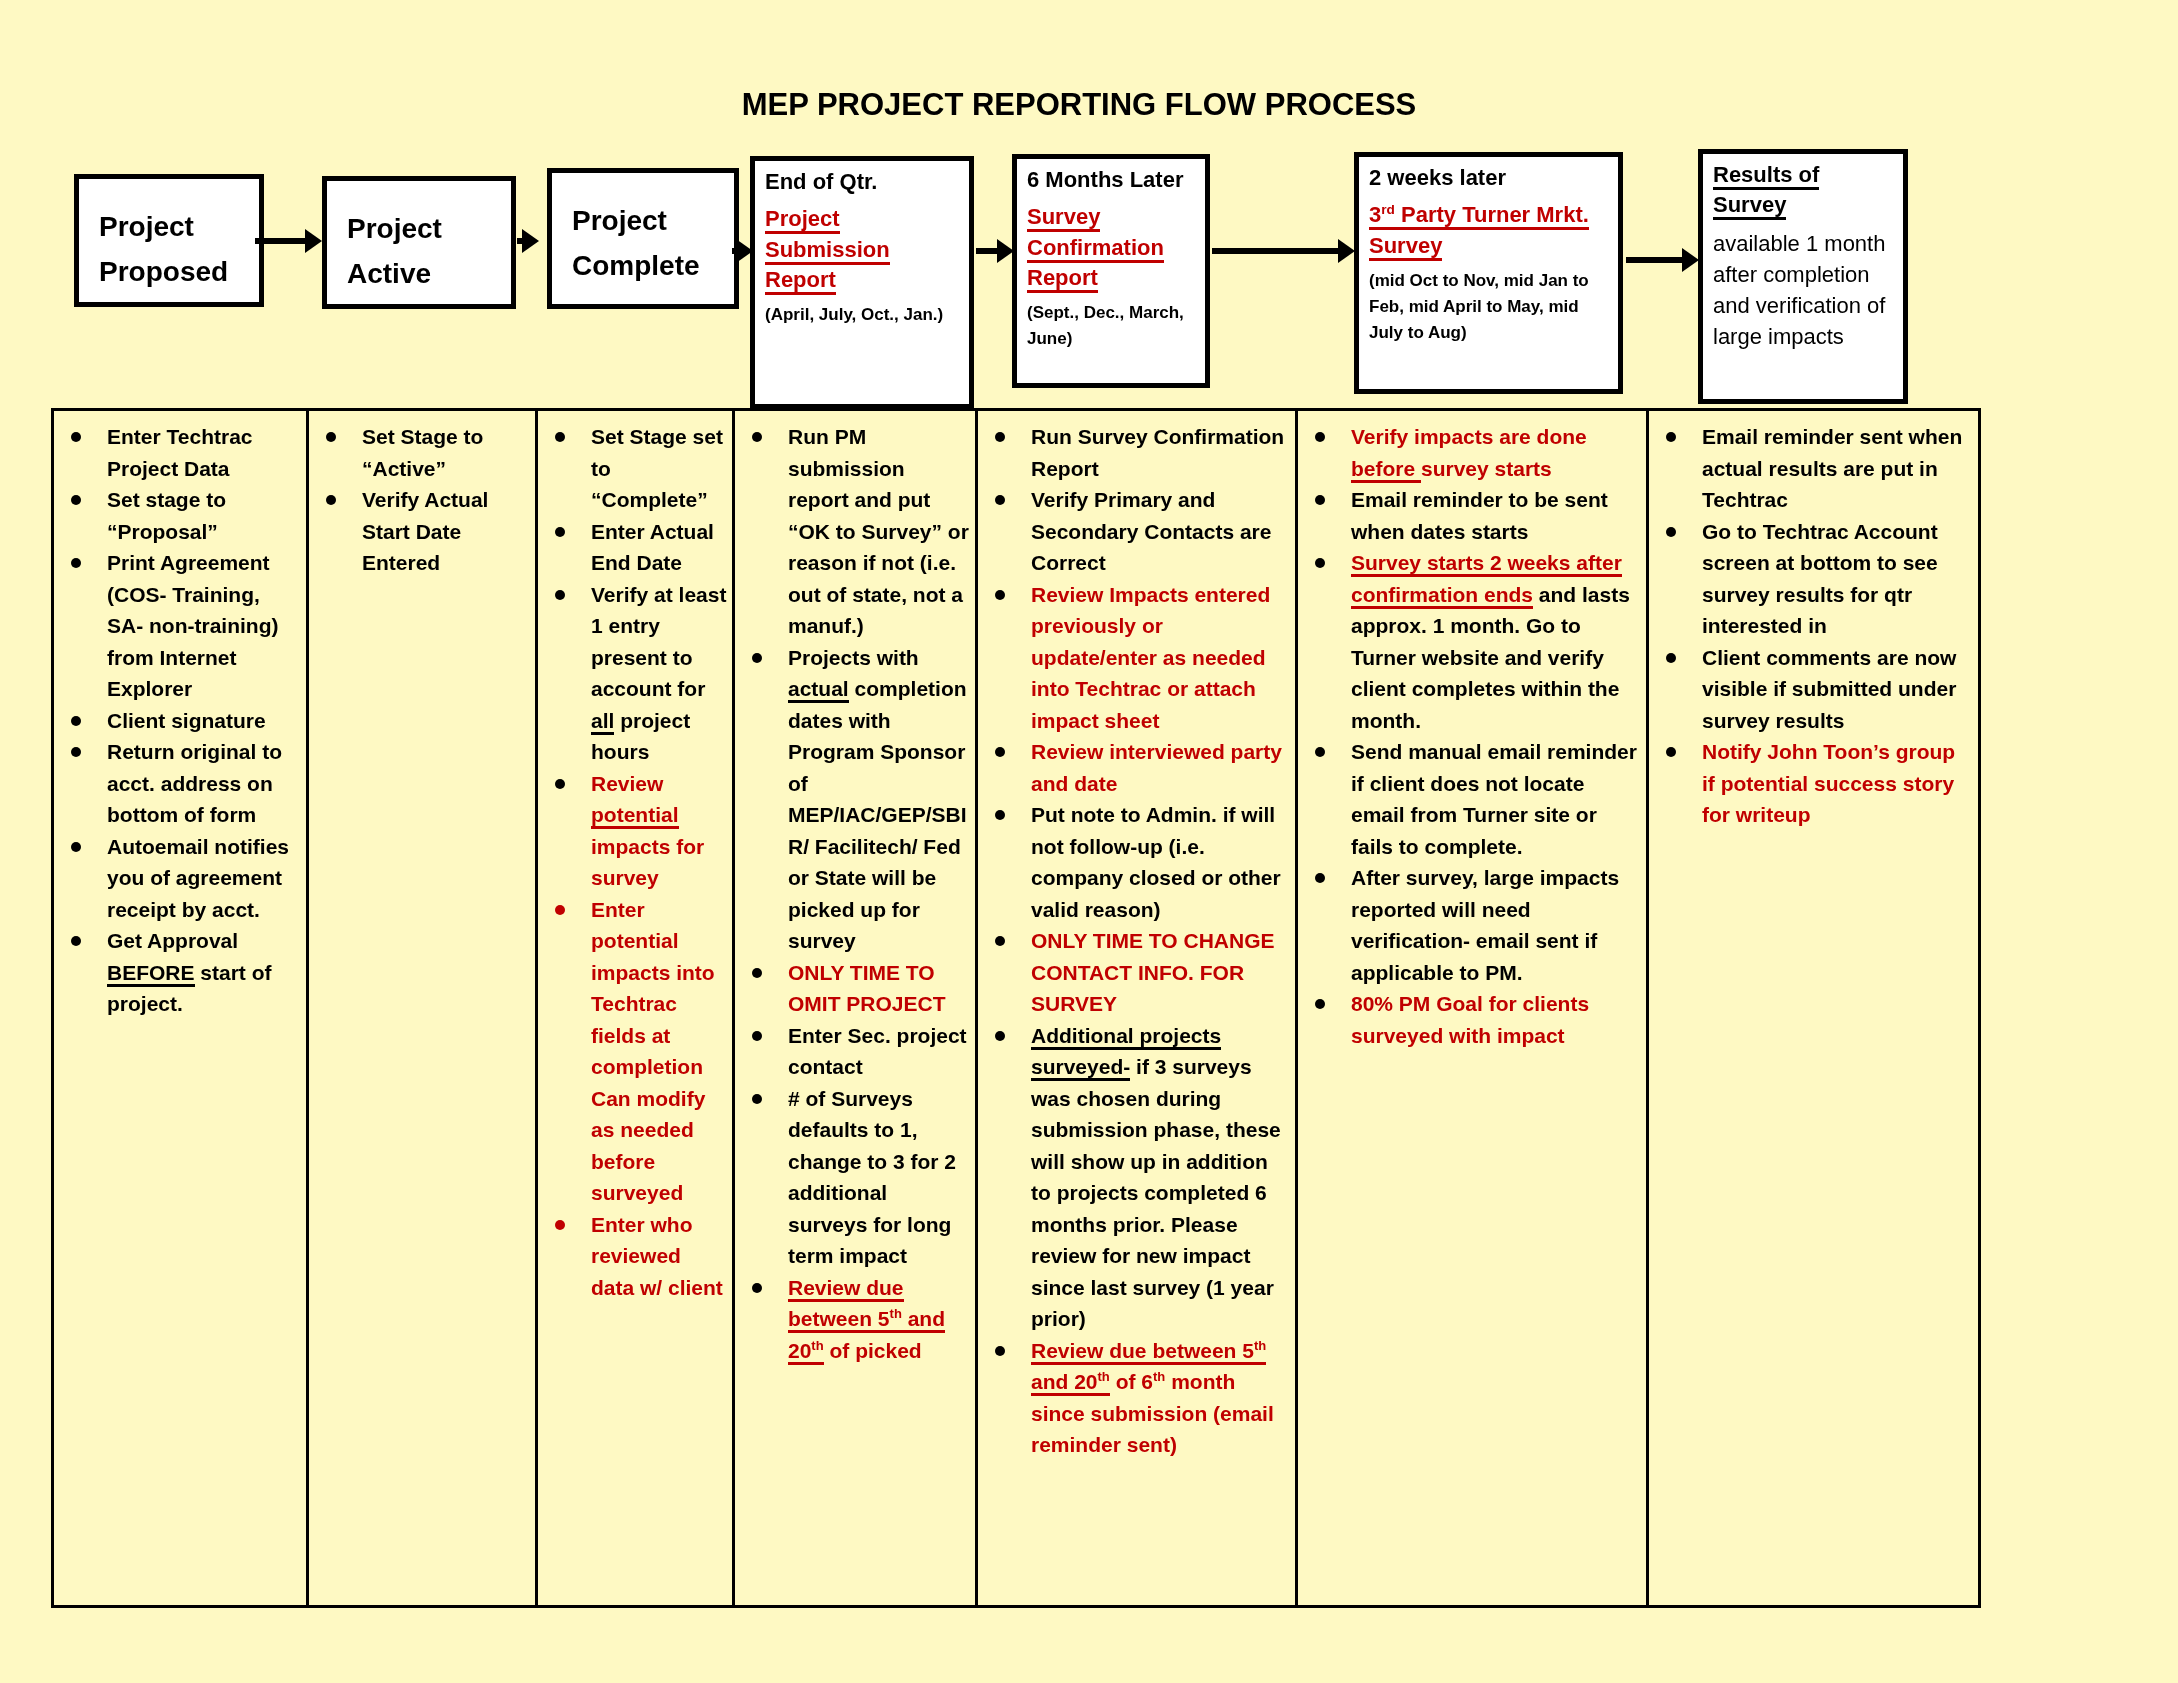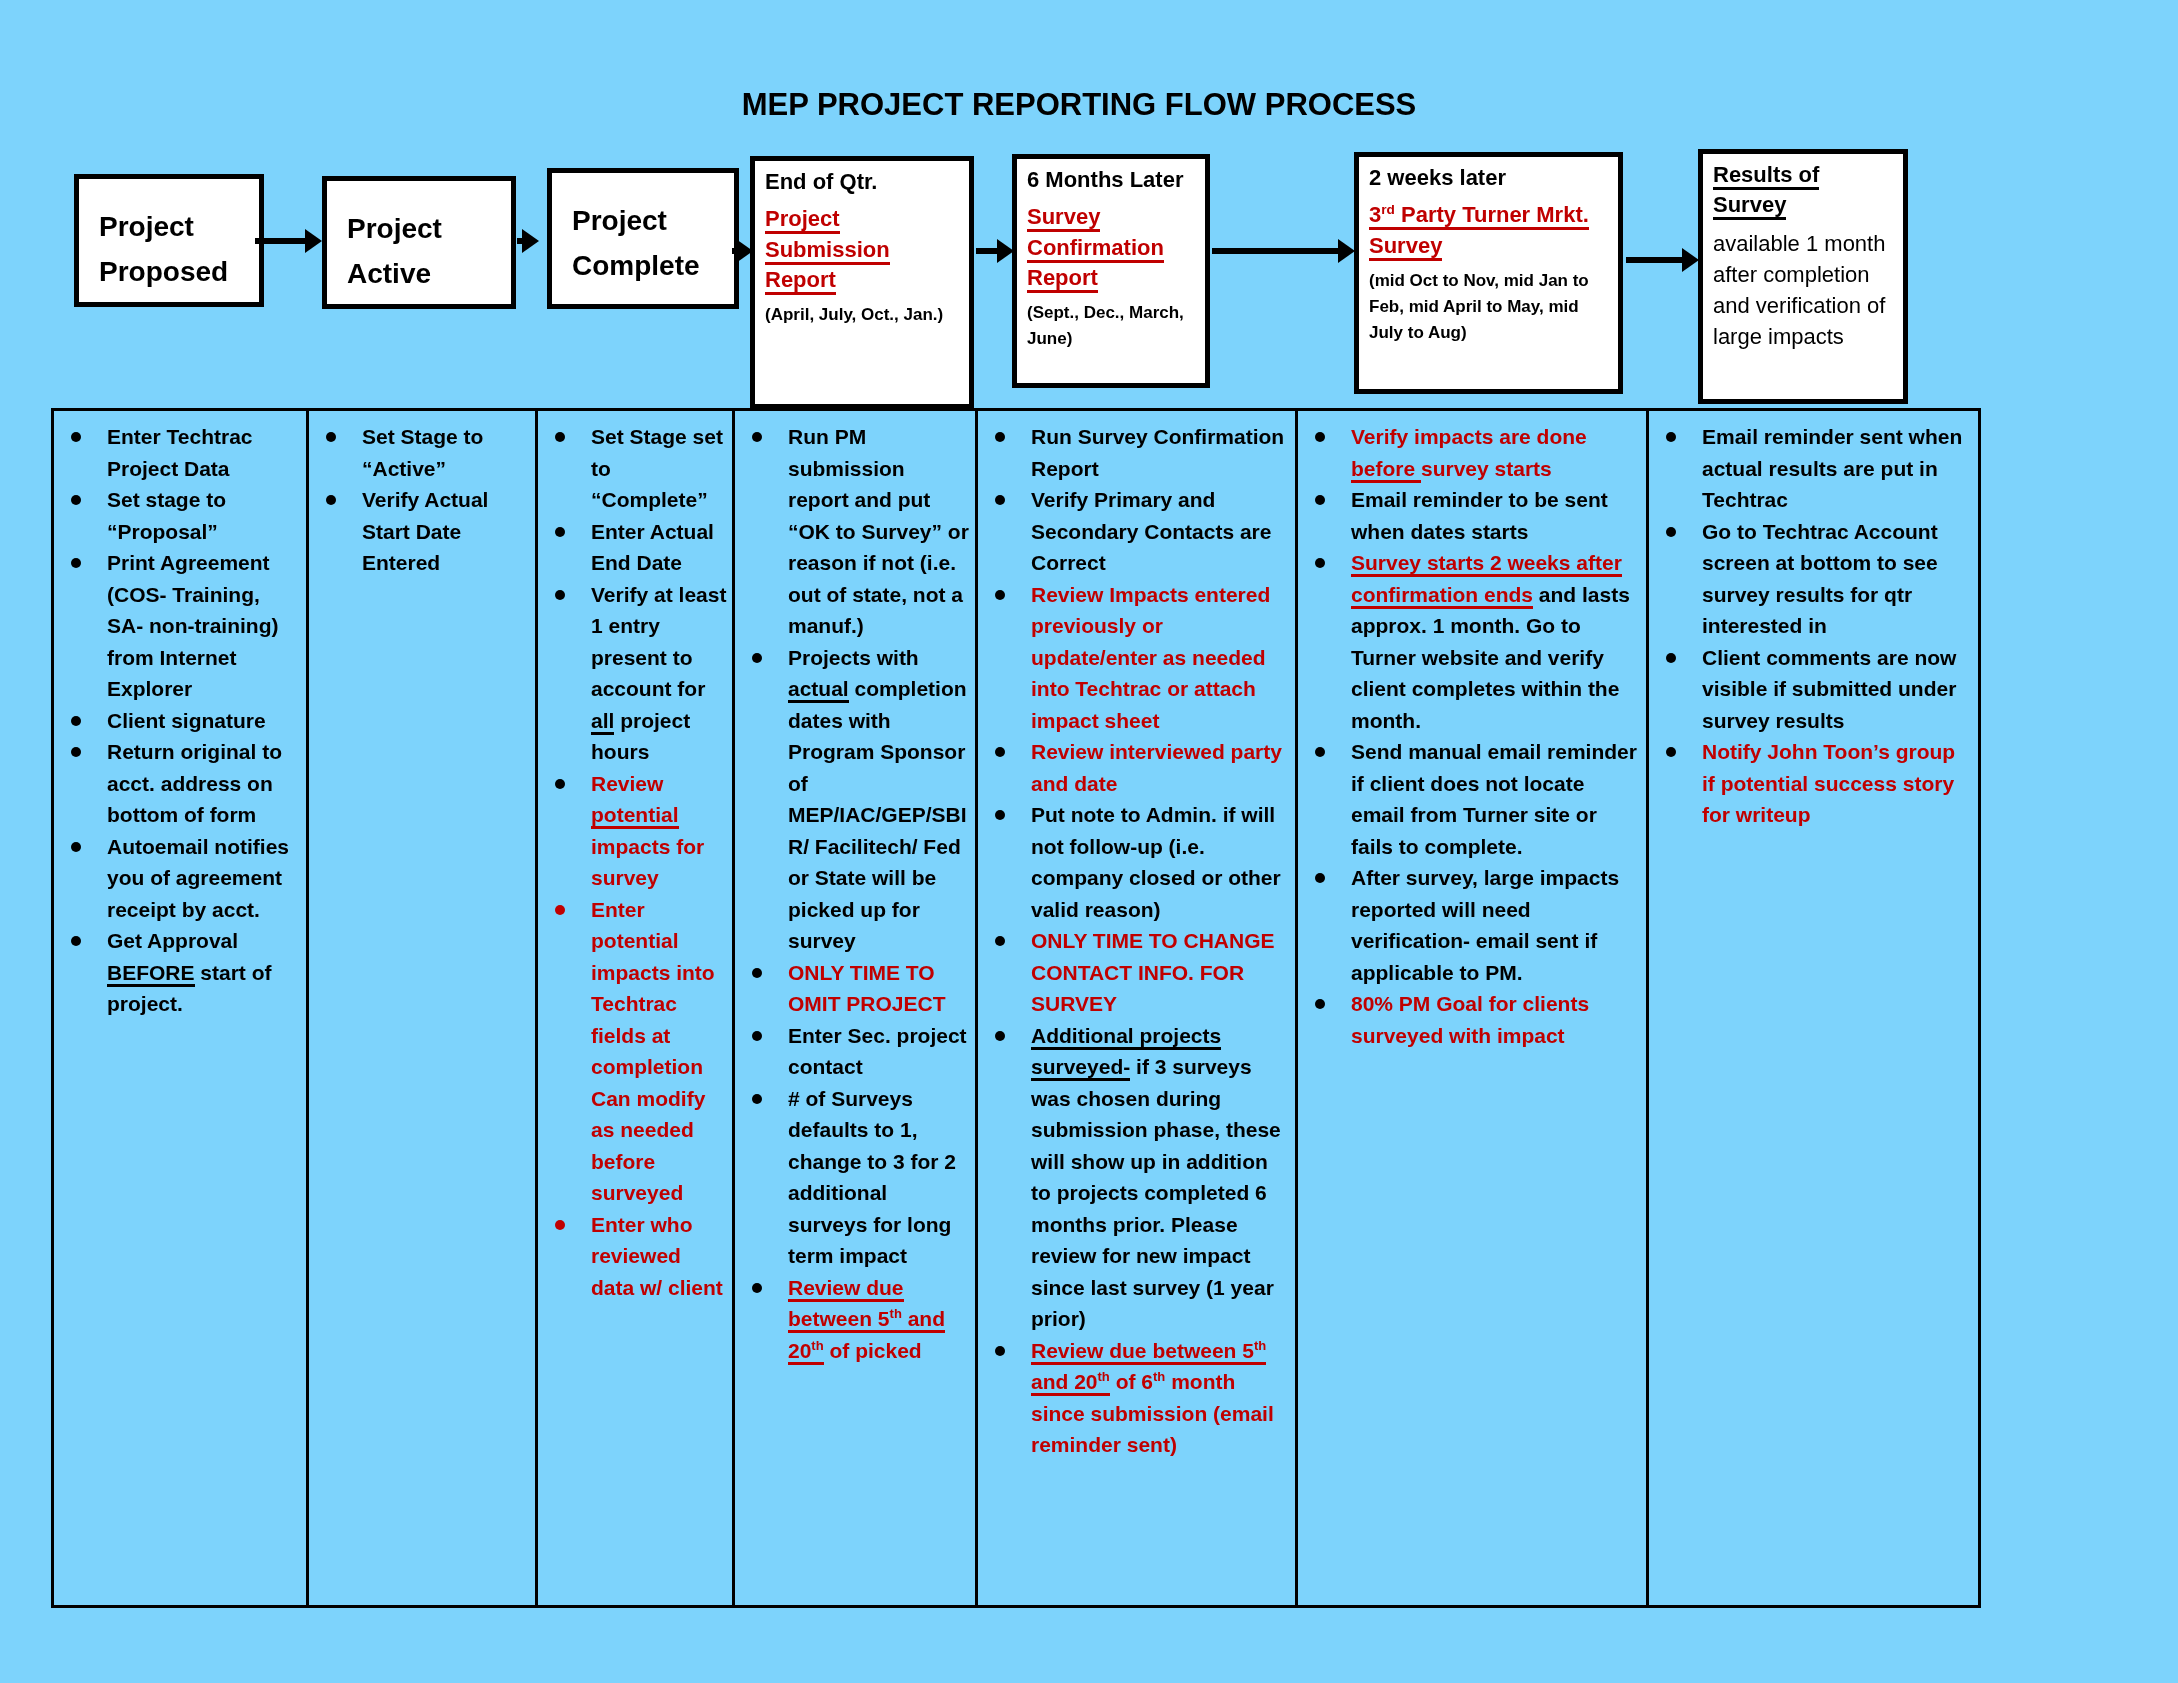--- a/index.html
+++ b/index.html
@@ -1,21 +1,21 @@
 <!DOCTYPE html>
 <html><head>
 <meta charset="utf-8">
 <style>
   * { box-sizing: border-box; margin: 0; padding: 0; }
   html, body { background: #fff; }
   #canvas {
     position: relative;
     width: 2178px;
     height: 1683px;
-    background: #7dd3fc;
+    background: #fef9c3;
     font-family: "Liberation Sans", sans-serif;
     color: #000;
     overflow: hidden;
   }
   .title {
     position: absolute;
     top: 87px; left: 0;
     width: 2158px;
     text-align: center;
     font-size: 31px;

